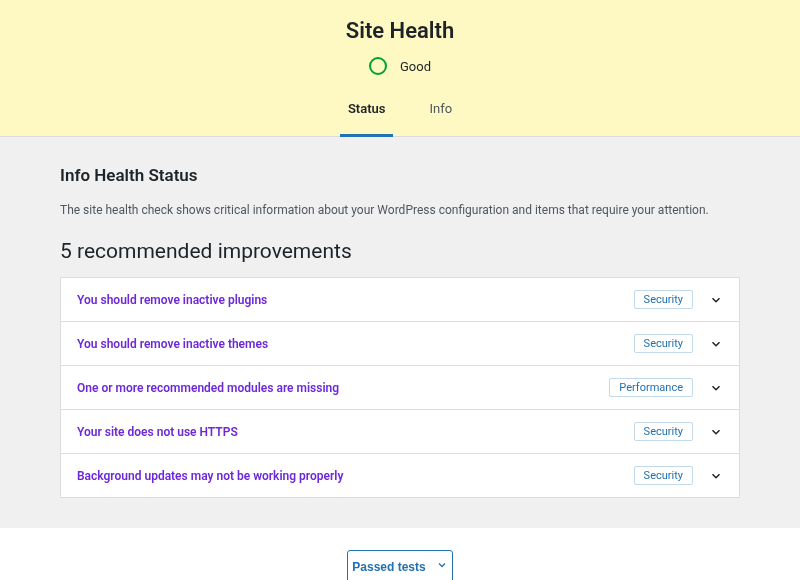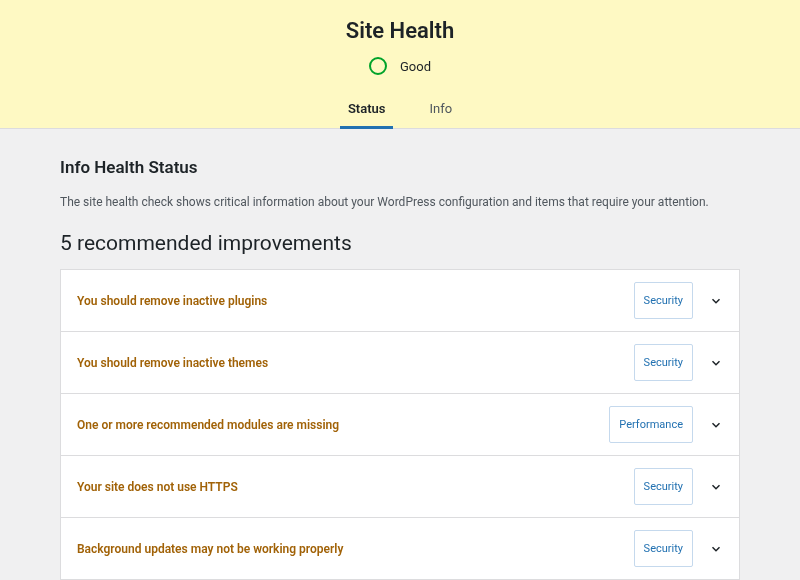--- a/index.html
+++ b/index.html
@@ -36,21 +36,21 @@
       border: 2px solid #00a32a;
       display: inline-block;
     }
     .tabs {
       display: flex;
       justify-content: center;
       gap: 0;
       border-bottom: 1px solid #dcdcde;
     }
     .tab {
-      padding: 10px 22px 12px 22px;
+      padding: 10px 22px 20px 22px;
       font-size: 13px;
       color: #50575e;
       cursor: pointer;
       position: relative;
     }
     .tab.active {
       color: #1d2327;
       font-weight: 600;
     }
     .tab.active::after {
@@ -90,27 +90,27 @@
       align-items: center;
       padding: 12px 16px;
       border-bottom: 1px solid #dcdcde;
       cursor: pointer;
     }
     .accordion-item:last-child { border-bottom: none; }
     .accordion-title {
       flex: 1;
       font-size: 12px;
       font-weight: 600;
-      color: #a16207;
+      color: #6d28d9;
     }
     .badge {
       font-size: 11px;
       color: #2271b1;
       border: 1px solid #c5d9ed;
-      padding: 11px 9px;
+      padding: 2px 9px;
       border-radius: 2px;
       margin-right: 16px;
       background: #fff;
     }
     .chevron {
       width: 14px;
       height: 14px;
       display: flex;
       align-items: center;
       justify-content: center;

